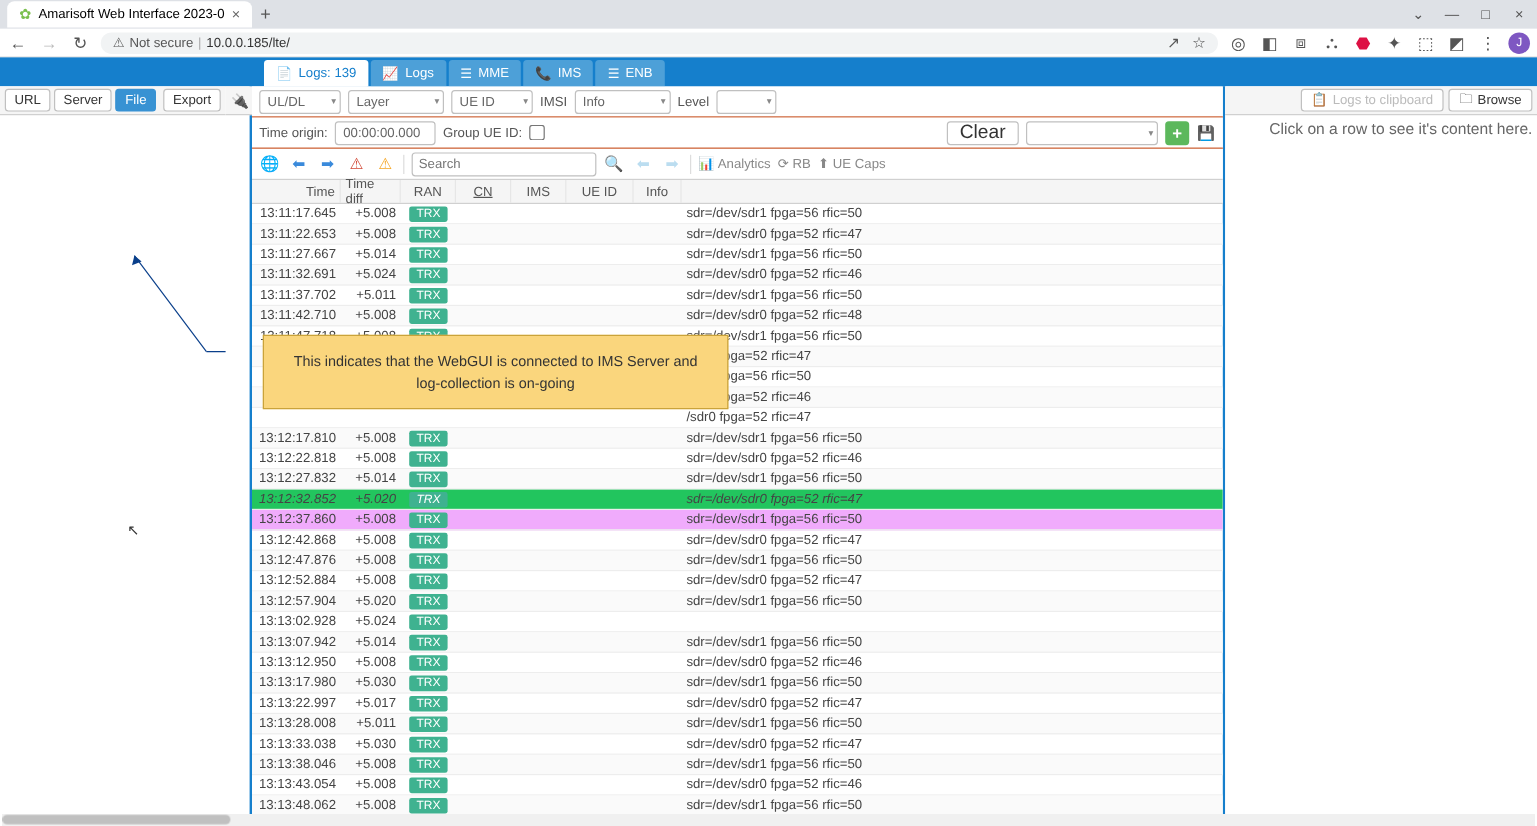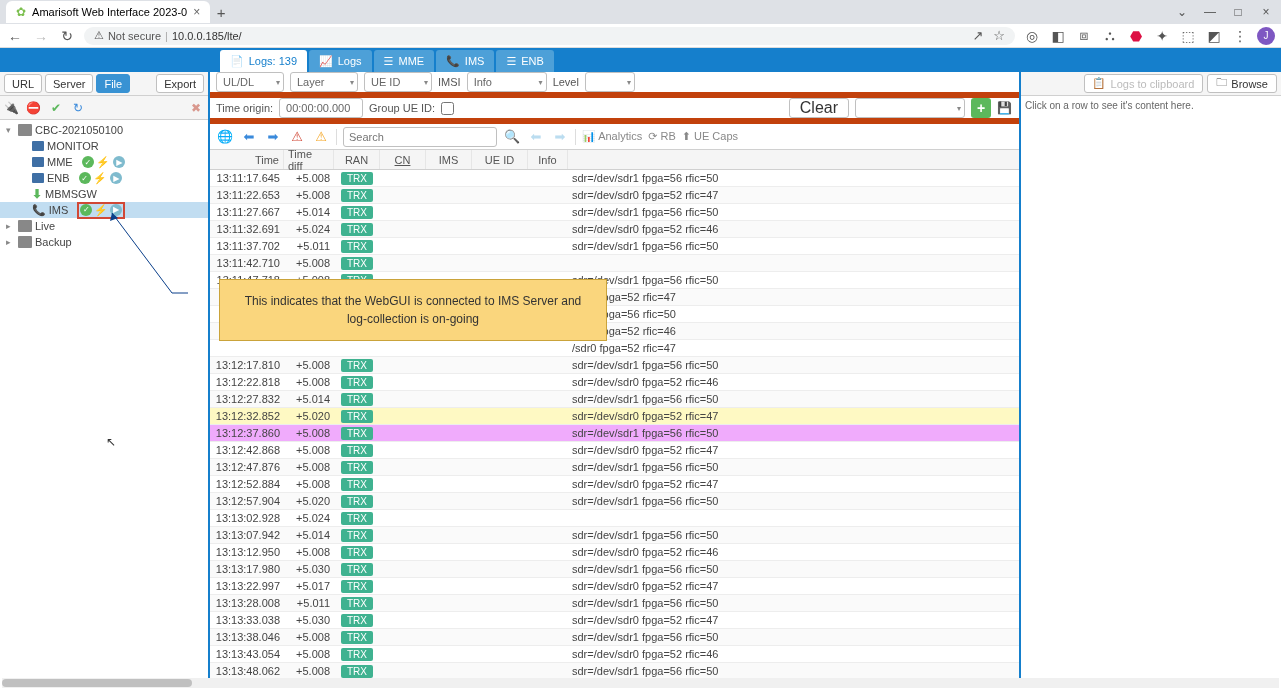--- a/index.html
+++ b/index.html
@@ -24,21 +24,21 @@
 .app-header-collapse { margin-left: auto; width: 16px; height: 16px; border-radius: 50%; background: #3a95d6; display: flex; align-items: center; justify-content: center; font-size: 10px; }
 
 
 .top-tabs { height: 24px; background: #157fcc; display: flex; align-items: flex-end; padding-left: 220px; gap: 2px; position: absolute; top: 48px; left: 0; right: 0; }
 .main-tab { background: #4da0d8; color: #fff; height: 22px; padding: 0 10px; display: flex; align-items: center; font-size: 11px; gap: 5px; border-radius: 3px 3px 0 0; cursor: pointer; }
 .main-tab.active { background: #fff; color: #157fcc; }
 .tab-ico { font-size: 11px; }
 
 
 .app-body { position: absolute; top: 72px; left: 0; right: 0; bottom: 0; display: flex; }
-.left-panel { width: 210px; border-right: 2px solid #157fcc; display: flex; flex-direction: column; background: #fff; }
+.left-panel { width: 210px; border-right: 2px solid #157fcc; display: flex; flex-direction: row; background: #fff; }
 .mid-panel { flex: 1; display: flex; flex-direction: column; border-right: 2px solid #157fcc; }
 .right-panel { width: 260px; display: flex; flex-direction: column; background: #fff; }
 
 
 .left-toolbar { height: 24px; border-bottom: 1px solid #d0d0d0; display: flex; align-items: center; padding: 2px 4px; gap: 3px; background: #f5f5f5; }
 .tb-btn { height: 19px; padding: 0 7px; font-size: 11px; border: 1px solid #c0c0c0; border-radius: 3px; background: #fff; color: #333; display: flex; align-items: center; cursor: pointer; }
 .tb-btn.primary { background: #3892d3; color: #fff; border-color: #3892d3; }
 .left-toolbar2 { height: 24px; border-bottom: 1px solid #d0d0d0; display: flex; align-items: center; padding: 2px 4px; gap: 6px; background: #f5f5f5; }
 .ico-btn { width: 16px; height: 16px; display: flex; align-items: center; justify-content: center; font-size: 12px; cursor: pointer; }
 .ico-blue { color: #3a8adb; }
@@ -54,21 +54,21 @@
 .folder-ico { width: 14px; height: 12px; background: #888; border-radius: 1px; }
 .server-ico { width: 12px; height: 10px; background: #3f6fa5; border-radius: 1px; }
 .phone-ico { color: #5cb85c; }
 .status-ico { width: 12px; height: 12px; border-radius: 50%; display: inline-flex; align-items: center; justify-content: center; font-size: 8px; color: #fff; }
 .bg-green { background: #5cb85c; }
 .bg-teal { background: #7fbbce; }
 .ims-highlight { border: 2px solid #d14836; padding: 0 1px; display: inline-flex; gap: 2px; }
 .download-ico { color: #5cb85c; font-size: 12px; font-weight: bold; }
 
 
-.filter-row { height: 26px; border-bottom: 6px solid #c2410c; display: flex; align-items: center; padding: 2px 6px; gap: 6px; background: #fff; }
+.filter-row { height: 26px; border-bottom: 1px solid #c2410c; display: flex; align-items: center; padding: 2px 6px; gap: 6px; background: #fff; }
 .filter-field { height: 20px; border: 1px solid #c0c0c0; background: #fff; font-size: 11px; padding: 0 6px; color: #666; display: flex; align-items: center; border-radius: 3px; position: relative; }
 .filter-field .dd { position: absolute; right: 3px; color: #888; font-size: 8px; }
 .filter-lbl { font-size: 11px; color: #555; }
 .clear-btn { height: 20px; padding: 0 10px; border: 1px solid #c0c0c0; border-radius: 3px; background: #fff; font-size: 16px; color: #333; }
 .plus-btn { width: 20px; height: 20px; background: #5cb85c; color: #fff; border-radius: 3px; display: flex; align-items: center; justify-content: center; font-size: 14px; font-weight: bold; }
 
 .action-row { height: 26px; border-bottom: 1px solid #d0d0d0; display: flex; align-items: center; padding: 2px 6px; gap: 6px; background: #fff; font-size: 11px; color: #888; }
 .action-ico { width: 18px; height: 18px; display: flex; align-items: center; justify-content: center; font-size: 13px; cursor: pointer; }
 .search-input { flex: 0 0 120px; height: 20px; border: 1px solid #c0c0c0; border-radius: 3px; padding: 0 5px; font-size: 11px; }
 .vr { width: 1px; height: 16px; background: #ddd; }
@@ -81,37 +81,37 @@
 .col-ran { width: 46px; justify-content: center; }
 .col-cn { width: 46px; justify-content: center; text-decoration: underline; }
 .col-ims { width: 46px; justify-content: center; }
 .col-ueid { width: 56px; justify-content: center; }
 .col-info { width: 40px; justify-content: center; }
 .col-msg { flex: 1; border-right: none; }
 .table-body { flex: 1; overflow-y: auto; overflow-x: hidden; font-size: 11px; color: #333; }
 .trow { display: flex; height: 17px; align-items: center; border-bottom: 1px solid #ededed; }
 .trow:nth-child(even) { background: #fafafa; }
 .trow.sel { background: #f0abfc; }
-.trow.hover-row { background: #fef9c3; }
+.trow.hover-row { background: #22c55e; font-style: italic; }
 .trow .c { padding: 0 4px; display: flex; align-items: center; }
 .trow .c-time { width: 74px; justify-content: flex-end; color: #444; }
 .trow .c-tdiff { width: 50px; justify-content: flex-end; color: #444; }
 .trow .c-ran { width: 46px; justify-content: center; }
 .trow .c-cn { width: 46px; }
 .trow .c-ims { width: 46px; }
 .trow .c-ueid { width: 56px; }
 .trow .c-info { width: 40px; }
 .trow .c-msg { flex: 1; color: #444; }
 .ran-badge { background: #3fb290; color: #fff; padding: 1px 6px; border-radius: 2px; font-size: 10px; }
 
 
 .right-toolbar { height: 24px; border-bottom: 1px solid #d0d0d0; display: flex; align-items: center; justify-content: flex-end; padding: 2px 4px; gap: 4px; background: #f5f5f5; }
 .right-btn { height: 19px; padding: 0 8px; font-size: 11px; border: 1px solid #c0c0c0; border-radius: 3px; background: #fff; color: #333; display: flex; align-items: center; gap: 4px; }
 .right-btn.disabled { color: #bbb; }
-.right-content { flex: 1; font-size: 10px; color: #666; padding: 4px; }
+.right-content { flex: 1; font-size: 13px; color: #666; padding: 4px; text-align: right; }
 
 
 .callout { position: absolute; background: #fad67d; border: 1px solid #caa33a; padding: 12px 14px; font-size: 12px; color: #333; width: 388px; line-height: 1.5; text-align: center; }
 
 
 .hscroll { position: absolute; bottom: 0; left: 2px; right: 2px; height: 10px; background: #f0f0f0; }
 .hscroll-thumb { height: 8px; margin-top: 1px; background: #c0c0c0; width: 190px; border-radius: 4px; }
 </style>
 </head>
 <body>
@@ -238,21 +238,21 @@
         <div class="hscroll-thumb"></div>
       </div>
   </div>
 
   <div class="mid-panel">
     <div class="filter-row">
       <div class="filter-field" style="width:68px">
           <span>UL/DL</span>
           <span class="dd">▾</span>
         </div>
-      <div class="filter-field" style="width:68px">
+      <div class="filter-field" style="width:80px">
           <span>Layer</span>
           <span class="dd">▾</span>
         </div>
       <div class="filter-field" style="width:68px">
           <span>UE ID</span>
           <span class="dd">▾</span>
         </div>
       <span class="filter-lbl">IMSI</span>
       <div class="filter-field" style="width:80px">
           <span>Info</span>
@@ -367,20 +367,21 @@
         <div class="trow">
           <div class="c c-time">13:11:42.710</div>
           <div class="c c-tdiff">+5.008</div>
           <div class="c c-ran">
             <span class="ran-badge">TRX</span>
           </div>
           <div class="c c-cn"></div>
           <div class="c c-ims"></div>
           <div class="c c-ueid"></div>
           <div class="c c-info"></div>
+          <div class="c c-msg">sdr=/dev/sdr0 fpga=52 rfic=48</div>
         </div>
         <div class="trow">
           <div class="c c-time">13:11:47.718</div>
           <div class="c c-tdiff">+5.008</div>
           <div class="c c-ran">
             <span class="ran-badge">TRX</span>
           </div>
           <div class="c c-cn"></div>
           <div class="c c-ims"></div>
           <div class="c c-ueid"></div>

